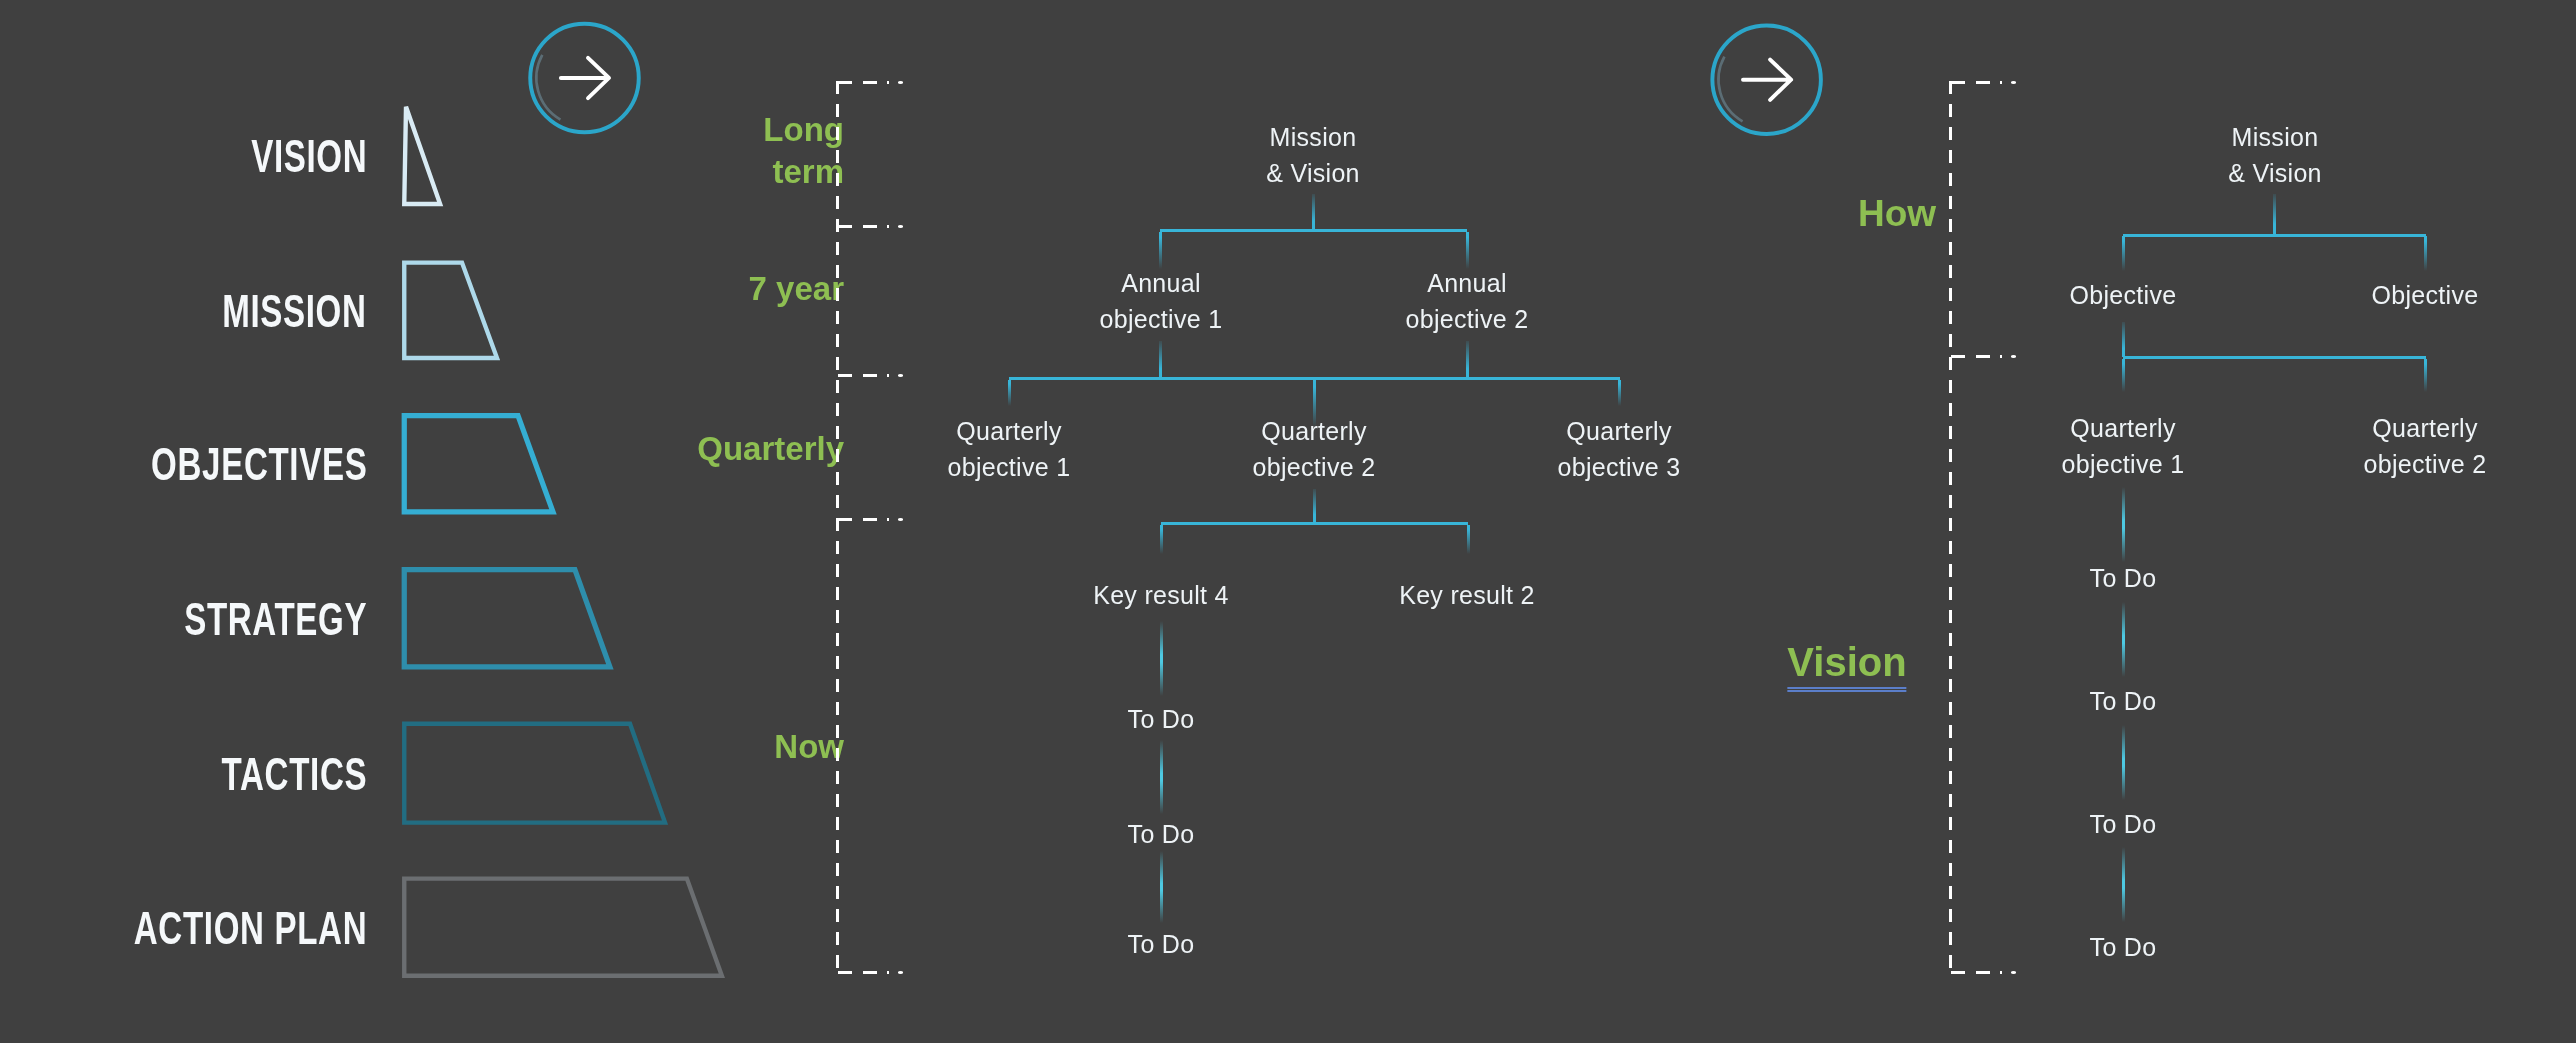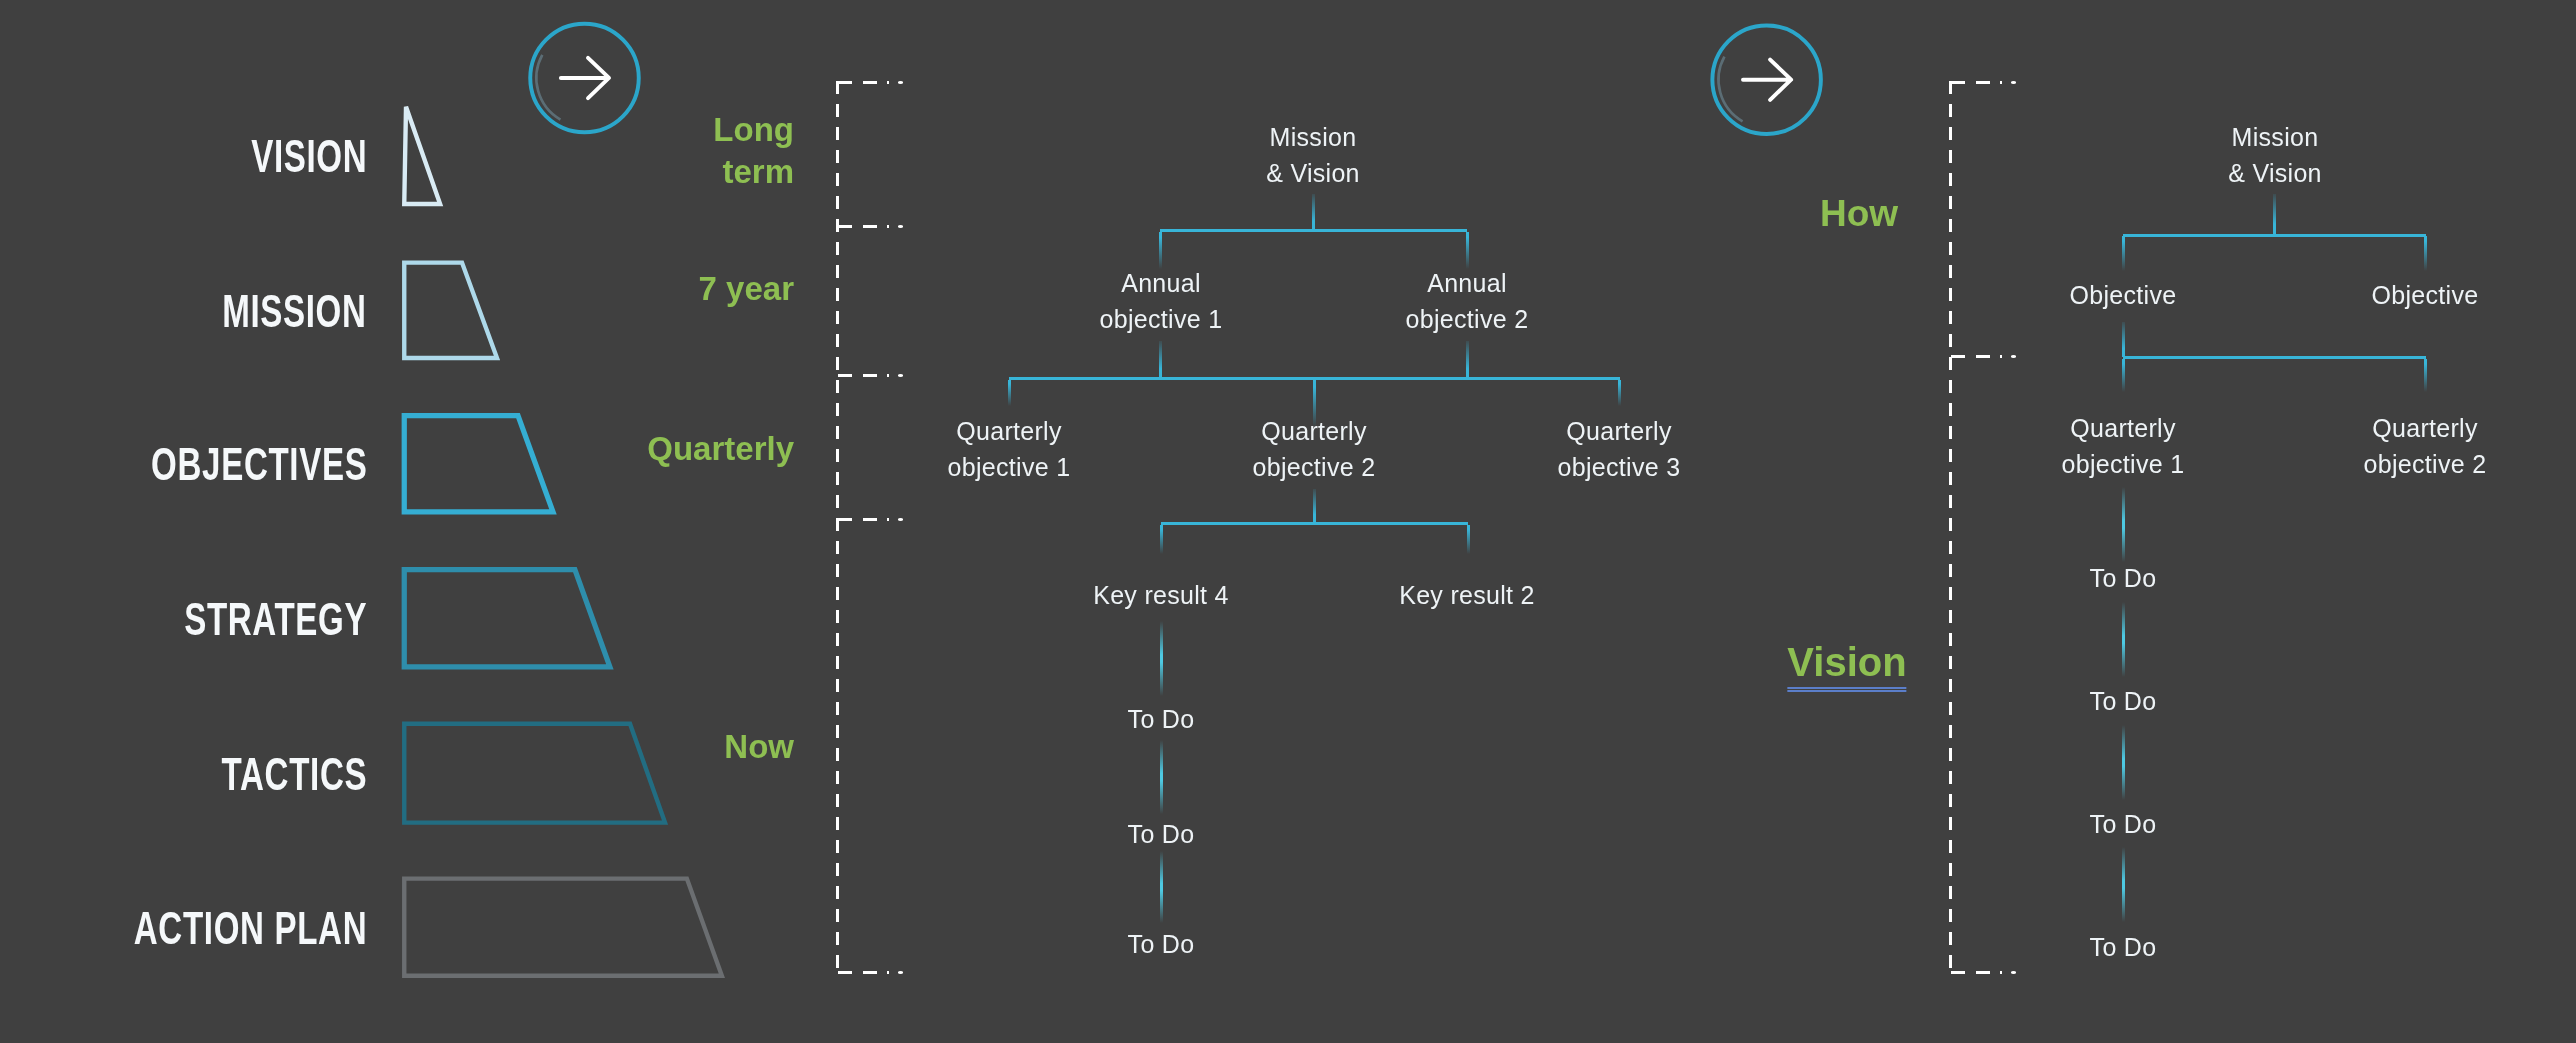--- a/index.html
+++ b/index.html
@@ -10,21 +10,21 @@
   }
   
   .pyr-label{
     position:absolute;right:2209px;height:58px;line-height:58px;
     color:#f5f8fa;font-size:46px;font-weight:700;white-space:nowrap;
     letter-spacing:0.9px;transform:scaleX(0.72);transform-origin:right center;
   }
   
   .green-label{
     position:absolute;color:#8ebf52;font-weight:700;font-size:33px;
-    line-height:42px;text-align:right;white-space:pre-line;right:1782px;
+    line-height:42px;text-align:right;white-space:pre-line;right:1732px;
   }
   .q-label{
     position:absolute;color:#8ebf52;font-weight:700;
     transform:translateX(-50%);white-space:nowrap;
   }
   #how-label{font-size:37px;}
   #where-label{font-size:40px;border-bottom:5.3px double #5b7ec9;padding-bottom:1.8px;}
   
   .bracket-line{
     position:absolute;width:2.6px;
@@ -149,21 +149,21 @@
     <div class="node" style="left:1467px;top:577px;text-align:center;">Key result 2</div>
 
     <div class="vseg" style="left:1160px;top:621px;height:75px;"></div>
     <div class="node" style="left:1161px;top:701px;">To Do</div>
     <div class="vseg" style="left:1160px;top:740px;height:74px;"></div>
     <div class="node" style="left:1161px;top:816px;">To Do</div>
     <div class="vseg" style="left:1160px;top:851px;height:72px;"></div>
     <div class="node" style="left:1161px;top:926px;">To Do</div>
   </div>
 
-  <div class="q-label" id="how-label" style="left:1859px;top:193px;">How</div>
+  <div class="q-label" id="how-label" style="left:1897px;top:193px;">How</div>
   <div class="q-label" id="where-label" style="left:1847px;top:640px;">Vision</div>
 
   <div>
     <div class="node" style="left:2275px;top:119px;">Mission
 &amp; Vision</div>
     <div class="stub-up" style="left:2273px;top:194px;height:40px;"></div>
     <div class="rail" style="left:2123px;top:234px;width:303px;"></div>
     <div class="stub-down" style="left:2122px;top:236px;height:35px;"></div>
     <div class="stub-down" style="left:2424px;top:236px;height:35px;"></div>
 

